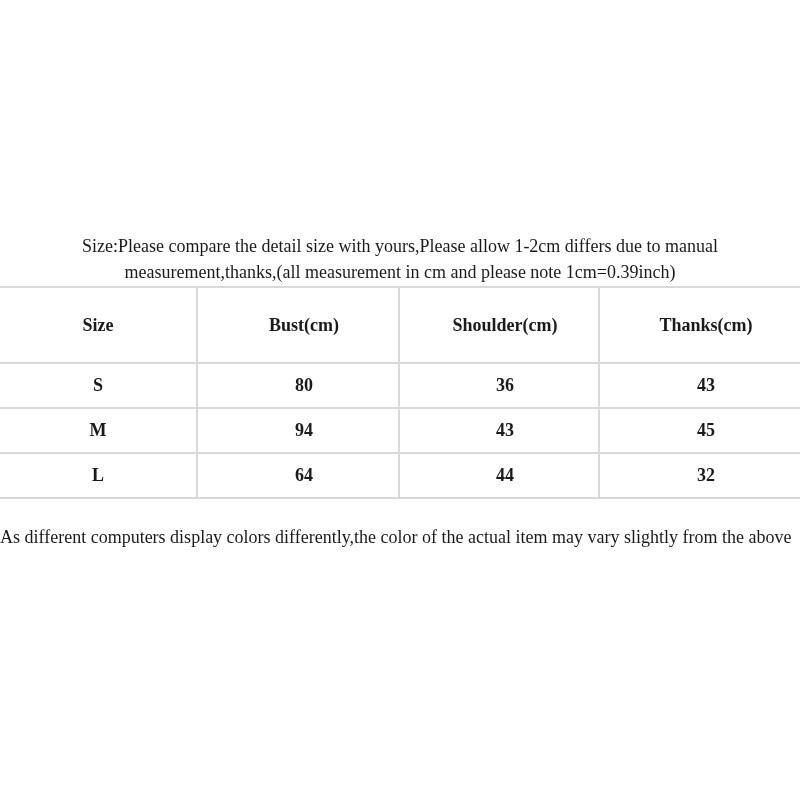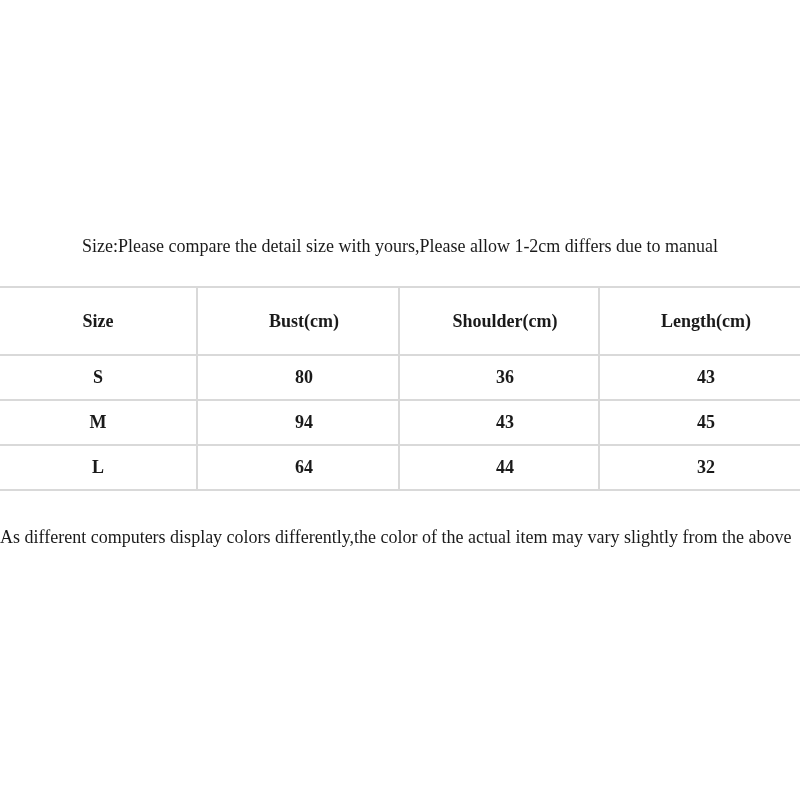--- a/index.html
+++ b/index.html
@@ -44,53 +44,54 @@
     padding: 0;
     text-align: center;
     vertical-align: middle;
     font-weight: bold;
     color: var(--text);
   }
   .size-table th + th, .size-table td + td {
     border-left: 2px solid var(--table-border);
     padding-left: 12px;
   }
-  .size-table thead th { height: 68px; }
+  .size-table thead th { height: 76px; }
   .size-table tbody td { height: 45px; }
   .disclaimer {
     position: absolute;
     top: 524px; left: 0; width: 696px;
     text-align: center;
     font-size: 18px;
     line-height: 26px;
   }
   .disclaimer .note-line { white-space: nowrap; }
 </style>
 </head>
 <body>
 
 <div class="page">
 
   <div class="size-note">
     <div class="note-line"><span class="note-label">Size:</span><span>Please compare the detail size with yours,Please allow 1-2cm differs due to manual</span></div>
+    <div class="note-line">measurement,thanks,(all measurement in cm and please note 1cm=0.39inch)</div>
   </div>
 
   <table class="size-table">
     <colgroup>
       <col style="width:197px">
       <col style="width:202px">
       <col style="width:200px">
       <col style="width:201px">
     </colgroup>
     <thead>
       <tr>
         <th>Size</th>
         <th>Bust(cm)</th>
         <th>Shoulder(cm)</th>
-        <th>Length(cm)</th>
+        <th>Thanks(cm)</th>
       </tr>
     </thead>
     <tbody>
       <tr>
         <td>S</td>
         <td>80</td>
         <td>36</td>
         <td>43</td>
       </tr>
       <tr>

